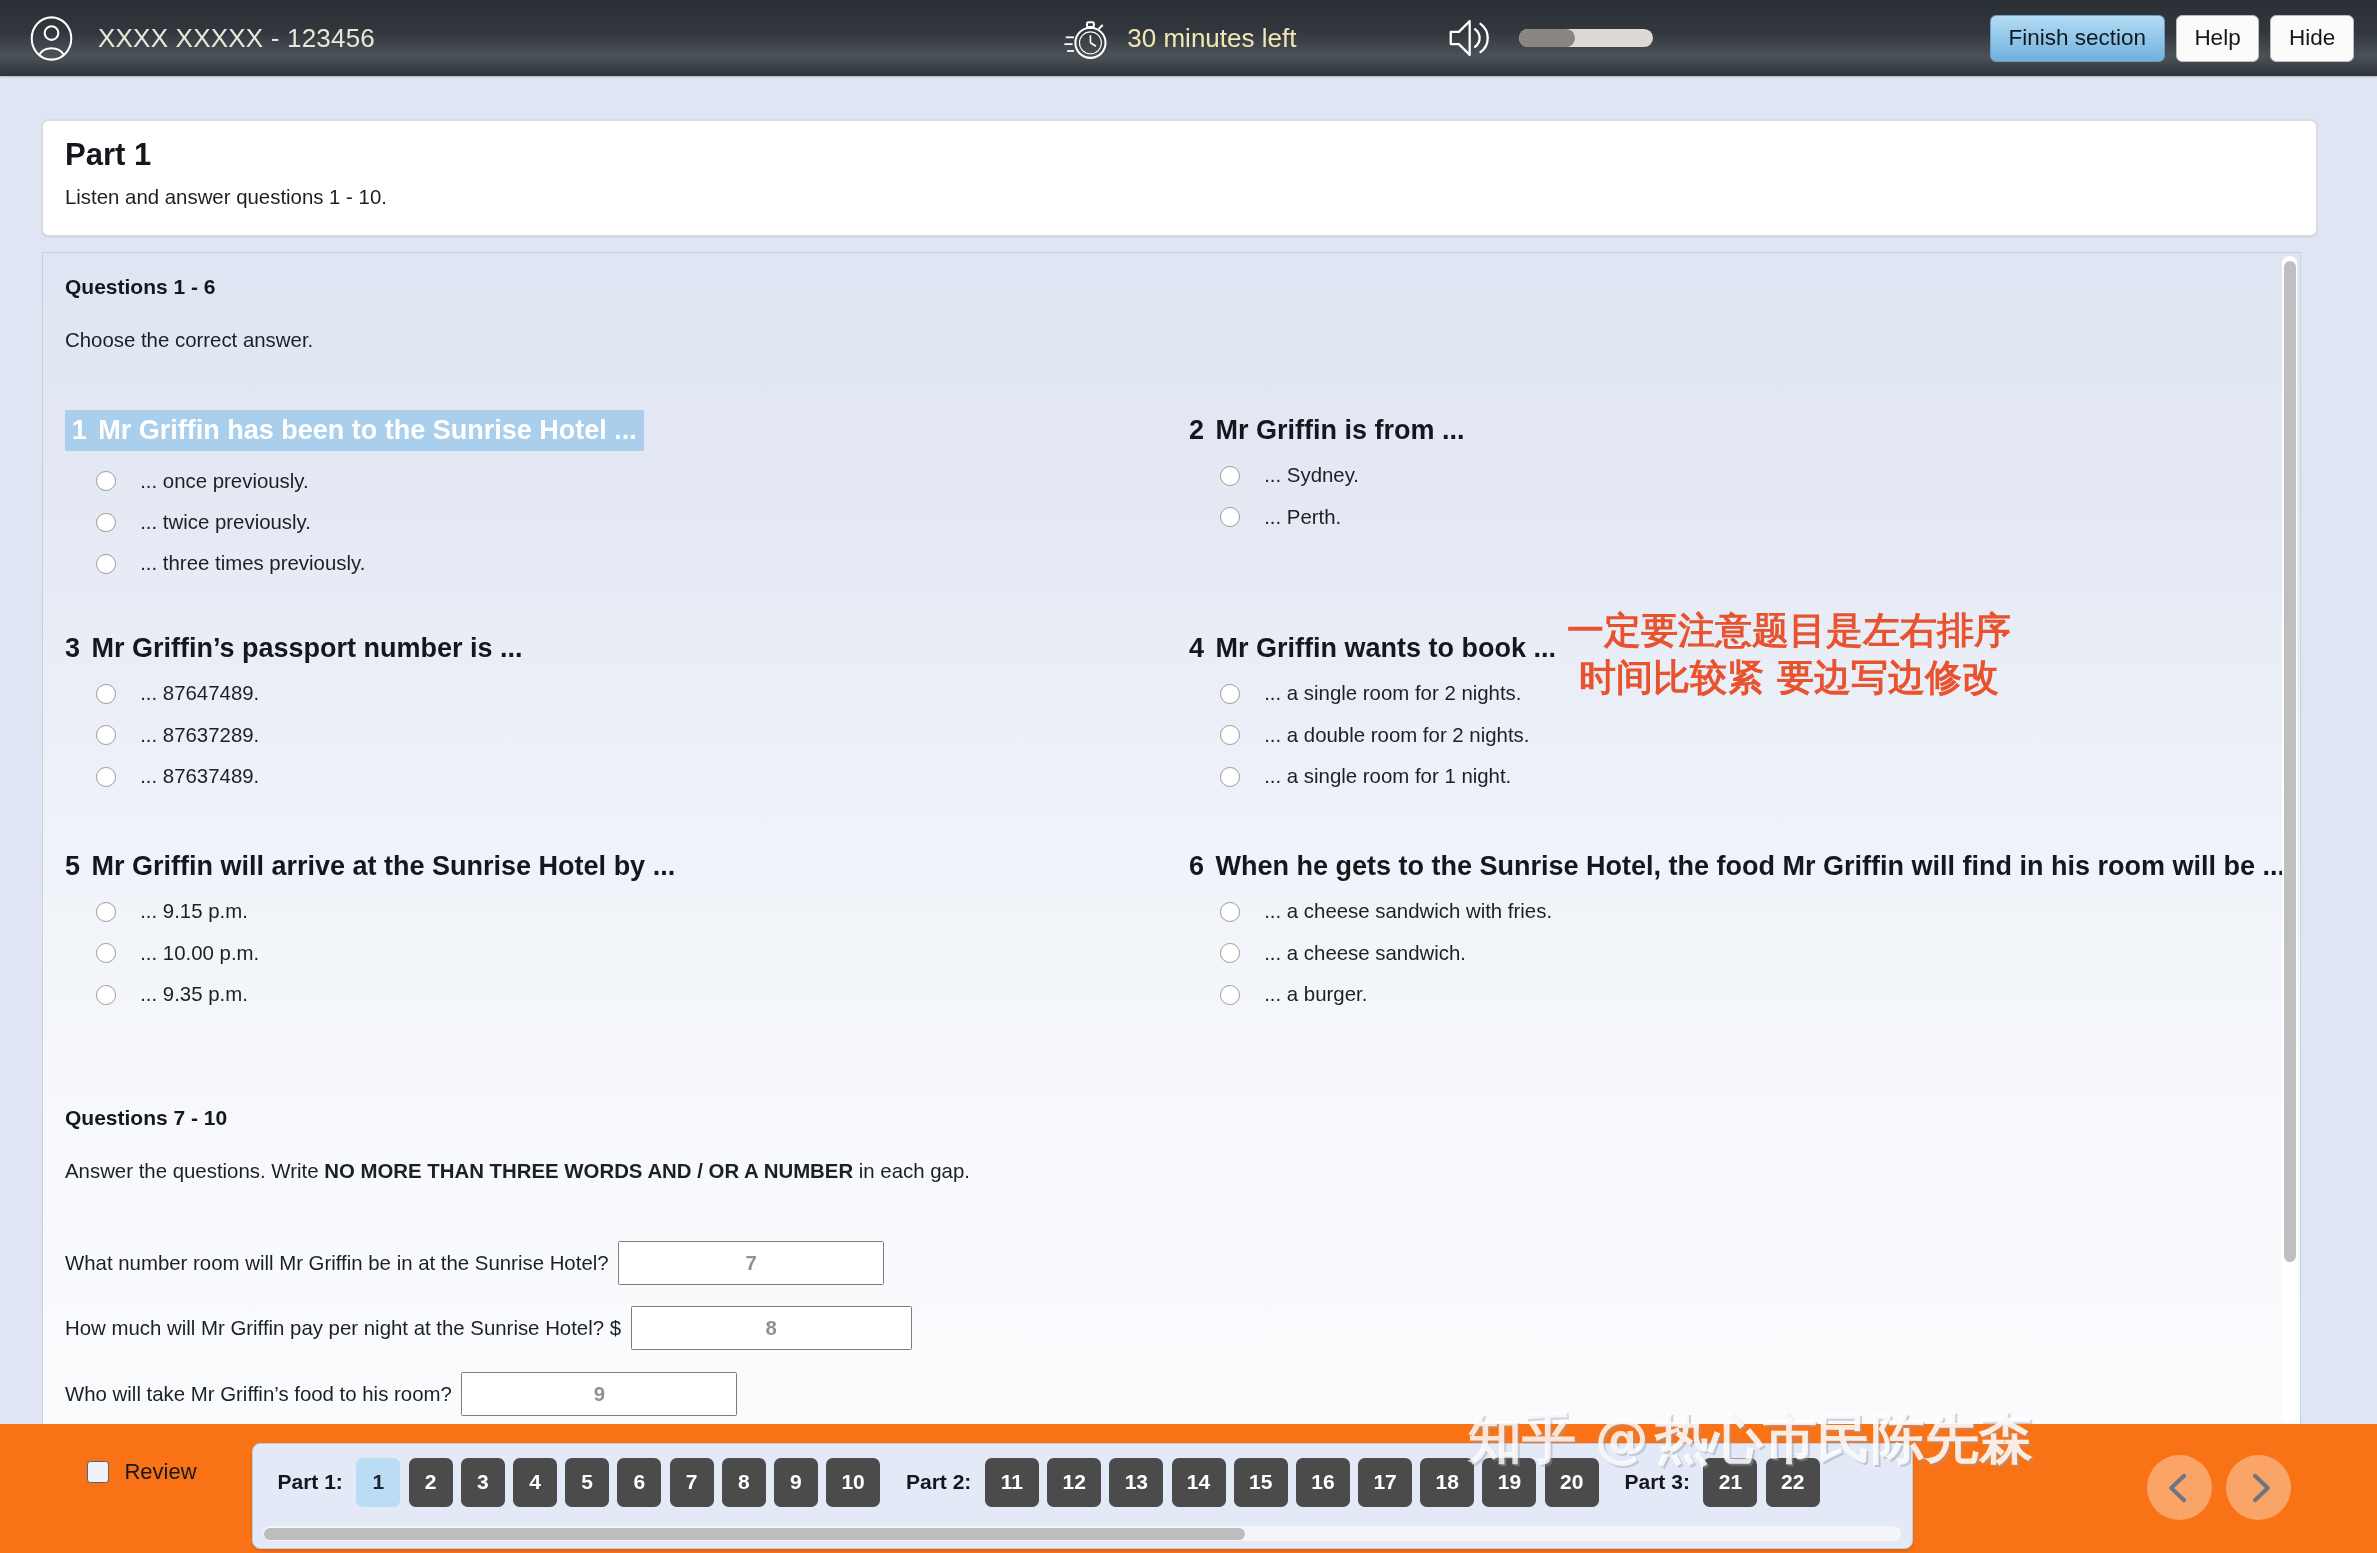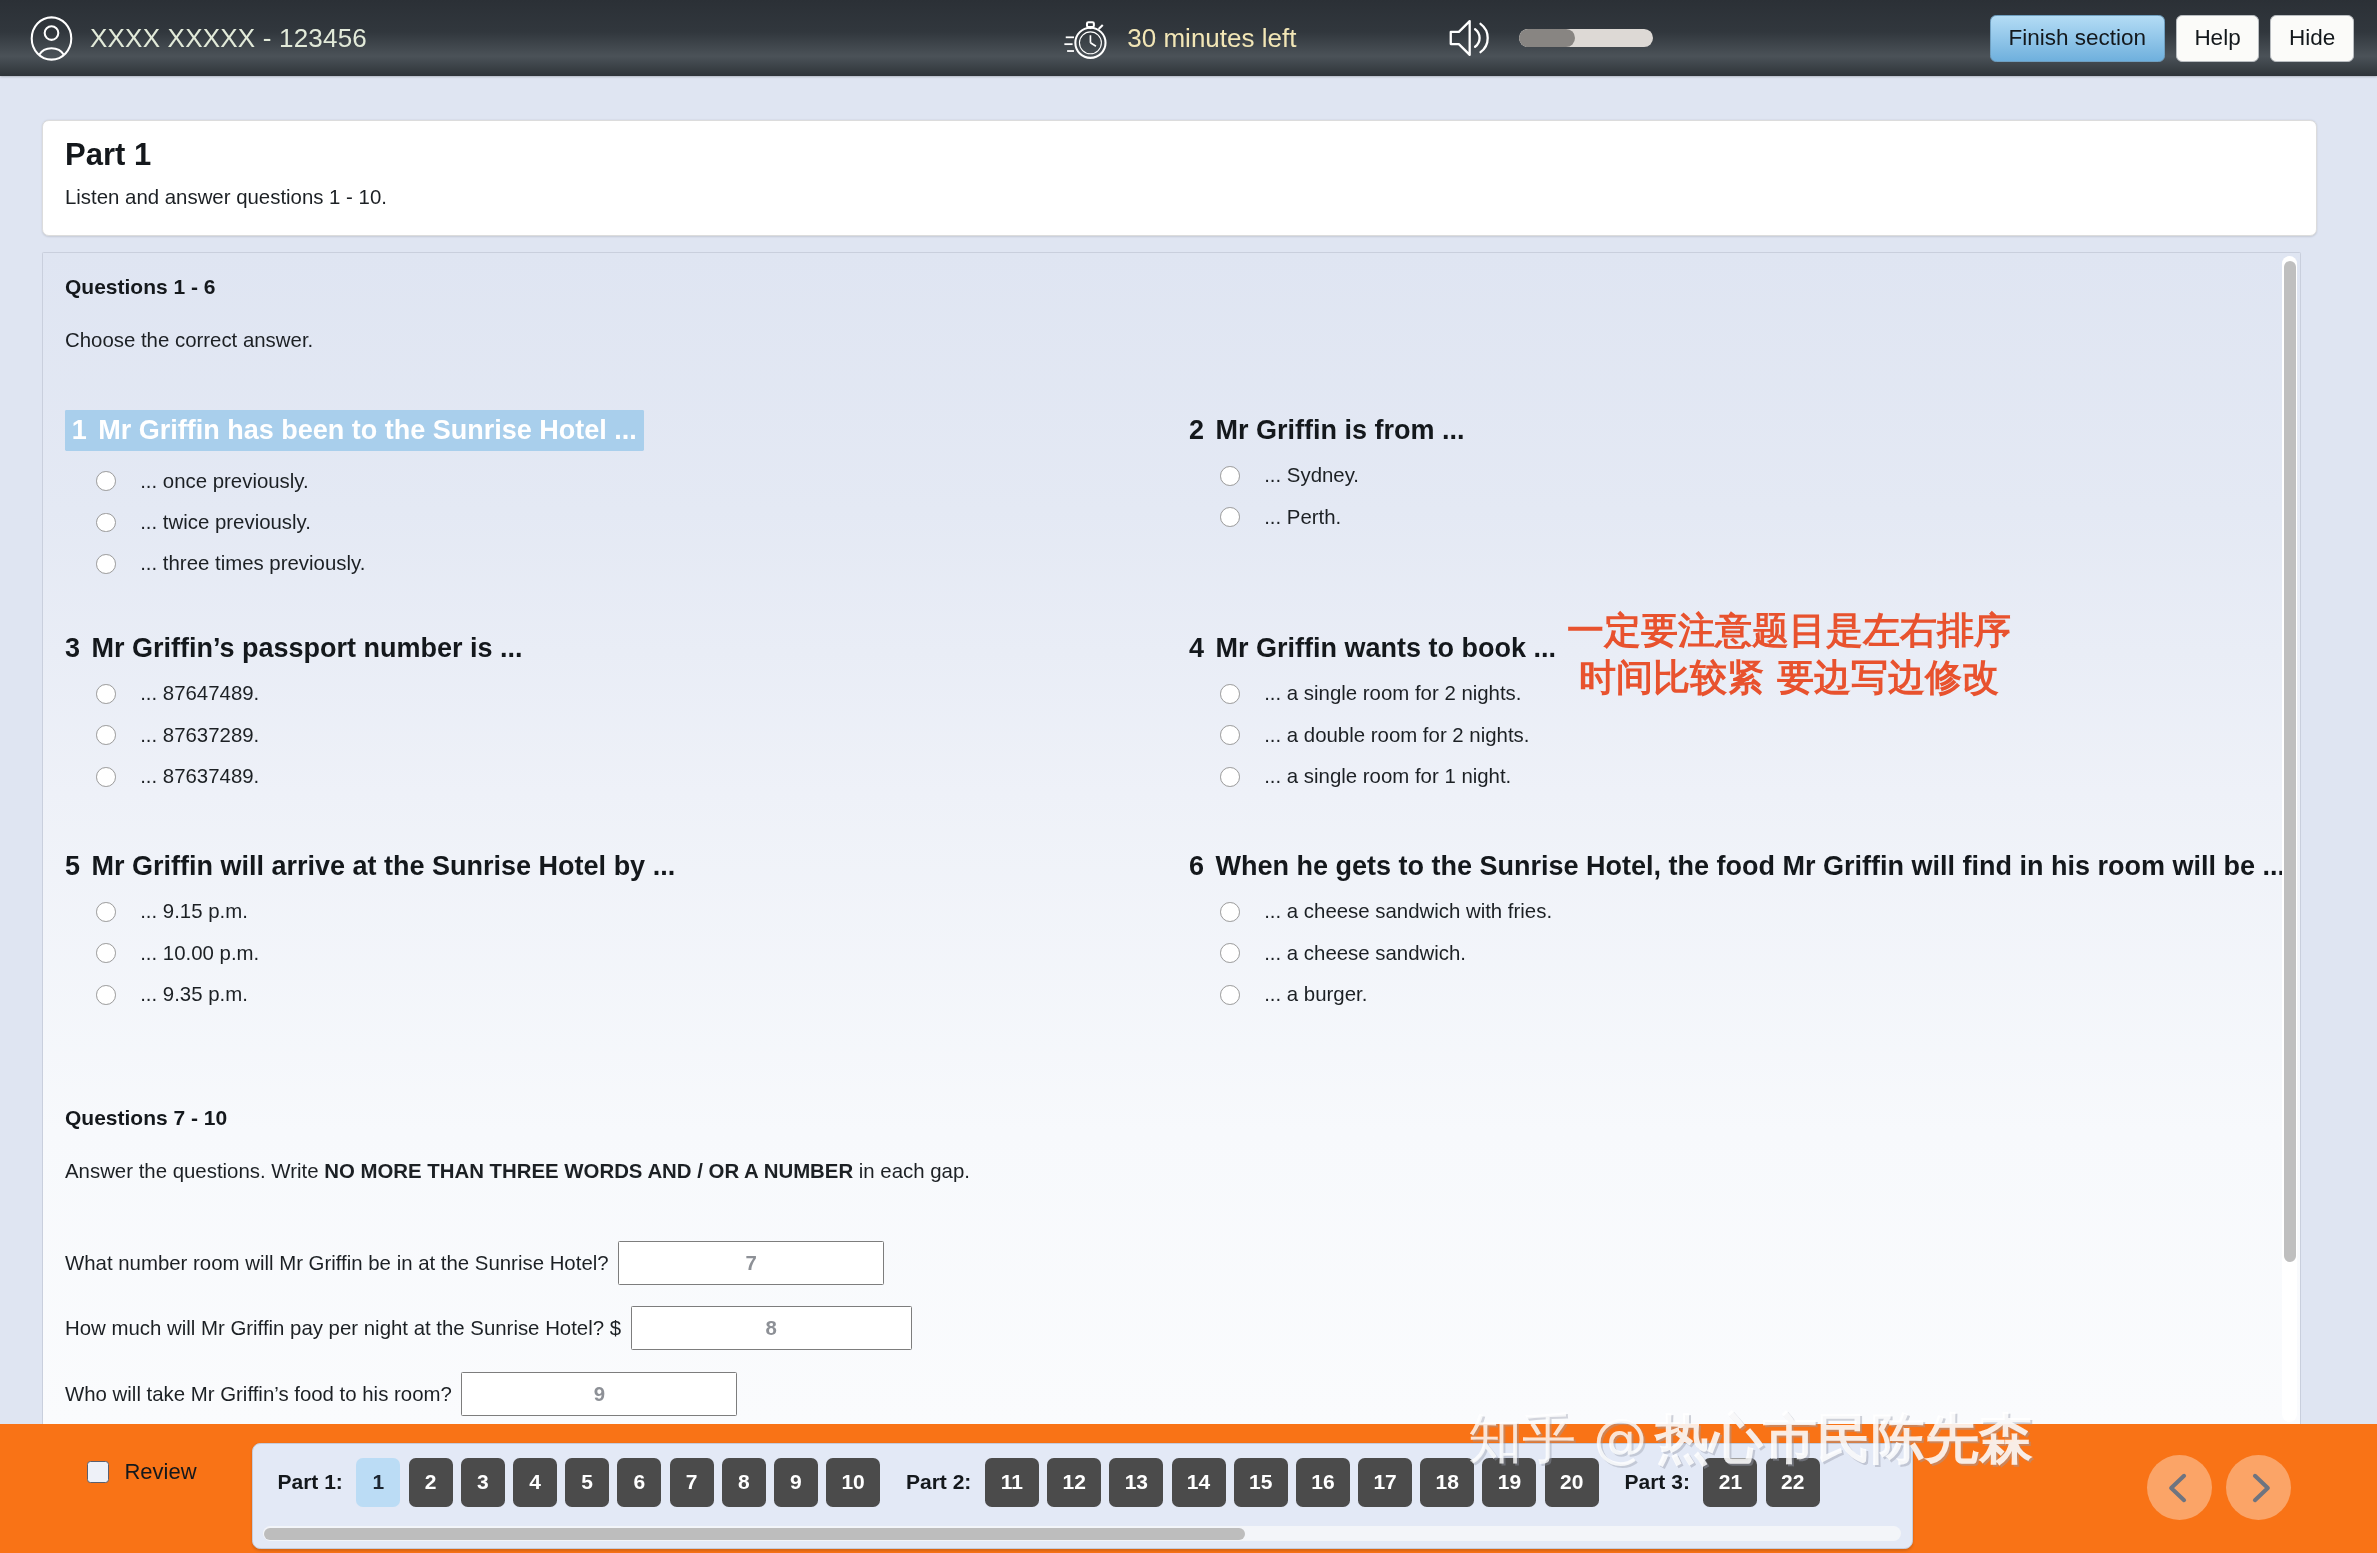--- a/index.html
+++ b/index.html
@@ -14,21 +14,21 @@
   
   #topbar{
     position:absolute;left:0;top:0;width:2377px;height:76px;
     background:linear-gradient(180deg,#2b3036 0%,#31373d 42%,#4b5258 74%,#2e3439 100%);
     display:flex;align-items:center;
     box-shadow:0 1.4px 2.7px rgba(0,0,0,.4);
   }
   #user-block{display:flex;align-items:center;margin-left:29px;}
   .avatar-icon{width:45px;height:45px;flex:0 0 auto;}
   #user-name{
-    color:#e2ead9;font-size:26px;margin-left:16px;letter-spacing:0.2px;
+    color:#e2ead9;font-size:26px;margin-left:24px;letter-spacing:0.2px;
     white-space:nowrap;
   }
   #timer-block{
     position:absolute;left:1063px;top:0;height:76px;
     display:flex;align-items:center;
   }
   .stopwatch-icon{width:48px;height:48px;flex:0 0 auto;}
   #timer-text{color:#f2e6b6;font-size:26px;margin-left:16.3px;white-space:nowrap;}
   #volume-block{
     position:absolute;left:1444px;top:0;height:76px;display:flex;align-items:center;
@@ -141,21 +141,21 @@
   .navarrow svg{width:38px;height:38px;}
 
   
   #watermark{
     position:absolute;left:1655px;top:1403px;font-size:54px;font-weight:bold;
     color:rgba(255,255,255,.85);white-space:nowrap;pointer-events:none;
     font-family:"DejaVu Sans",sans-serif;
     text-shadow:2px 2px 0 rgba(150,155,170,.45);
   }
   #watermark2{
-    position:absolute;left:1468px;top:1403px;font-size:54px;font-weight:normal;
+    position:absolute;left:1468px;top:1403px;font-size:54px;font-weight:bold;
     color:rgba(255,255,255,.8);white-space:nowrap;pointer-events:none;
     font-family:"DejaVu Sans",sans-serif;
     text-shadow:2px 2px 0 rgba(150,155,170,.4);
   }
 </style>
 </head>
 <body>
 
 <div id="topbar">
 

